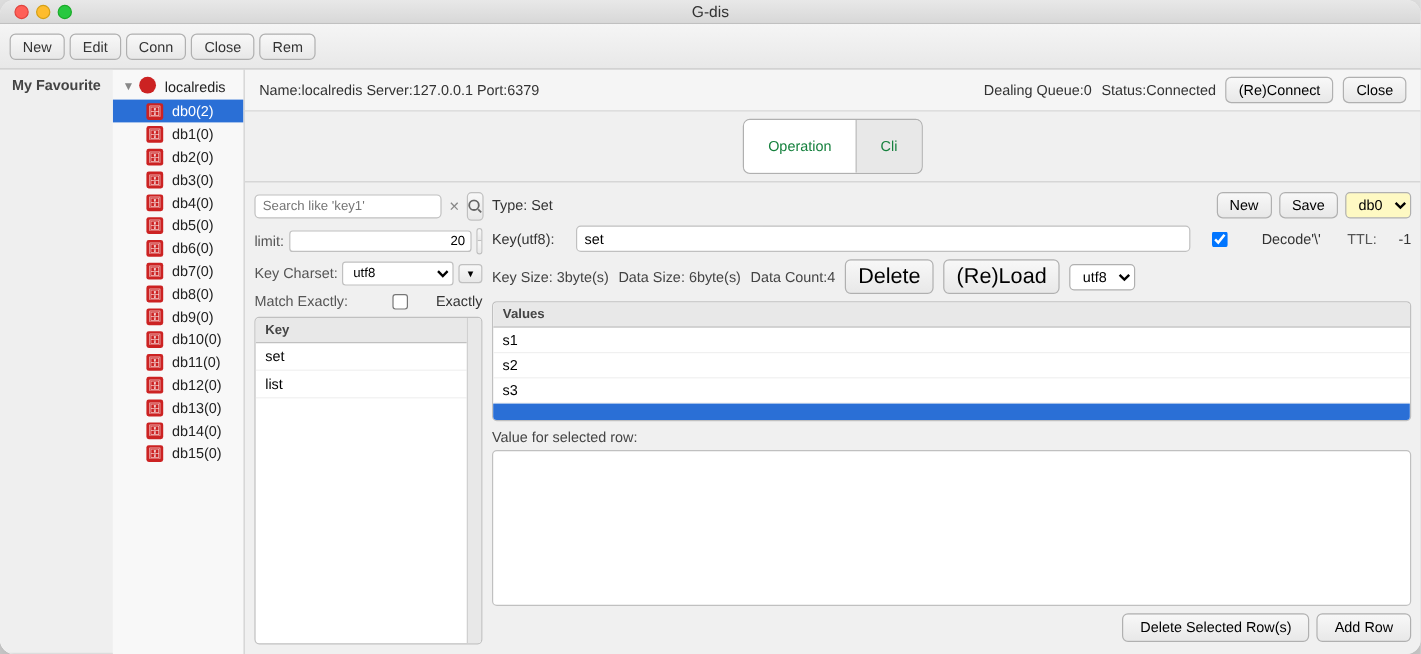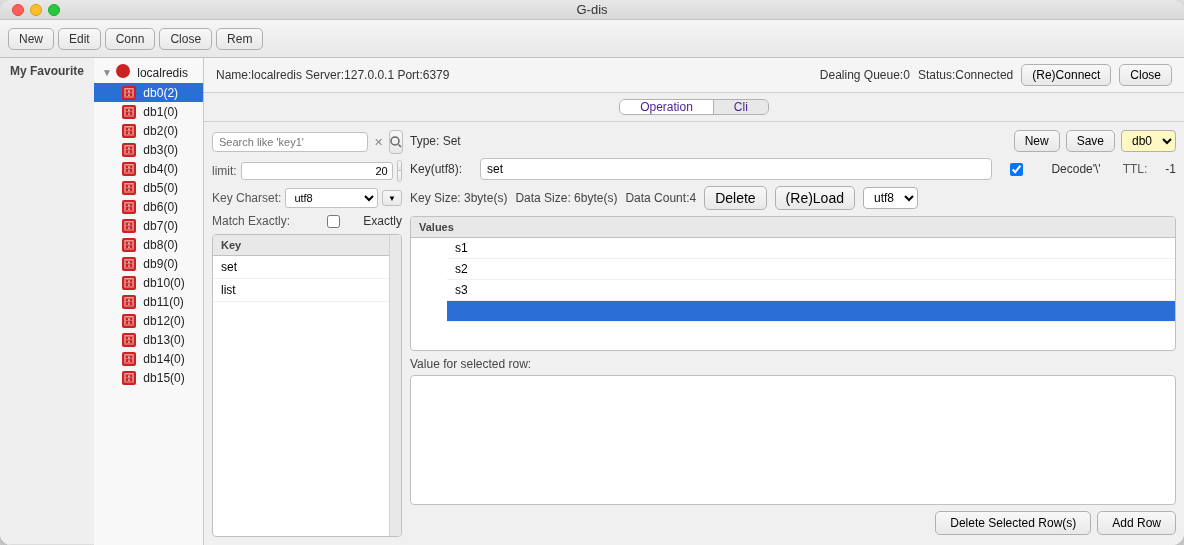--- a/index.html
+++ b/index.html
@@ -182,27 +182,27 @@
       border-bottom: 1px solid #d0d0d0;
       gap: 0;
     }
     .tab-group {
       display: flex;
       border: 1px solid #b0b0b0;
       border-radius: 6px;
       overflow: hidden;
     }
     .tab-btn {
-      padding: 0 20px;
+      padding: 15px 20px;
       font-size: 12px;
       cursor: pointer;
       background: #e8e8e8;
       border: none;
       border-right: 1px solid #b0b0b0;
-      color: #4c1d95;
+      color: #15803d;
     }
     .tab-btn:last-child { border-right: none; }
     .tab-btn.active { background: #fff; font-weight: 500; }
     .key-area {
       display: flex;
       flex: 1;
       overflow: hidden;
       padding: 8px;
       gap: 8px;
     }
@@ -376,21 +376,21 @@
       align-items: center;
       gap: 8px;
       font-size: 12px;
       color: #444;
     }
     .size-btn {
       padding: 3px 10px;
       border-radius: 5px;
       border: 1px solid #b0b0b0;
       background: linear-gradient(to bottom, #f8f8f8, #e8e8e8);
-      font-size: 14px;
+      font-size: 18px;
       cursor: pointer;
     }
     .encoding-select {
       padding: 2px 6px;
       border: 1px solid #b0b0b0;
       border-radius: 4px;
       font-size: 12px;
       background: white;
     }
     .values-table {
@@ -407,21 +407,20 @@
       background: #e8e8e8;
       padding: 4px 8px;
       font-size: 11px;
       font-weight: 600;
       border-bottom: 1px solid #c0c0c0;
       color: #444;
     }
     .values-body {
       overflow-y: auto;
       flex: 1;
-      padding-left: 36px;
     }
     .value-row {
       padding: 3px 8px;
       font-size: 12px;
       cursor: pointer;
       border-bottom: 1px solid #f0f0f0;
     }
     .value-row.selected { background: #2a6fd6; color: white; }
     .selected-value-area {
       display: flex;

